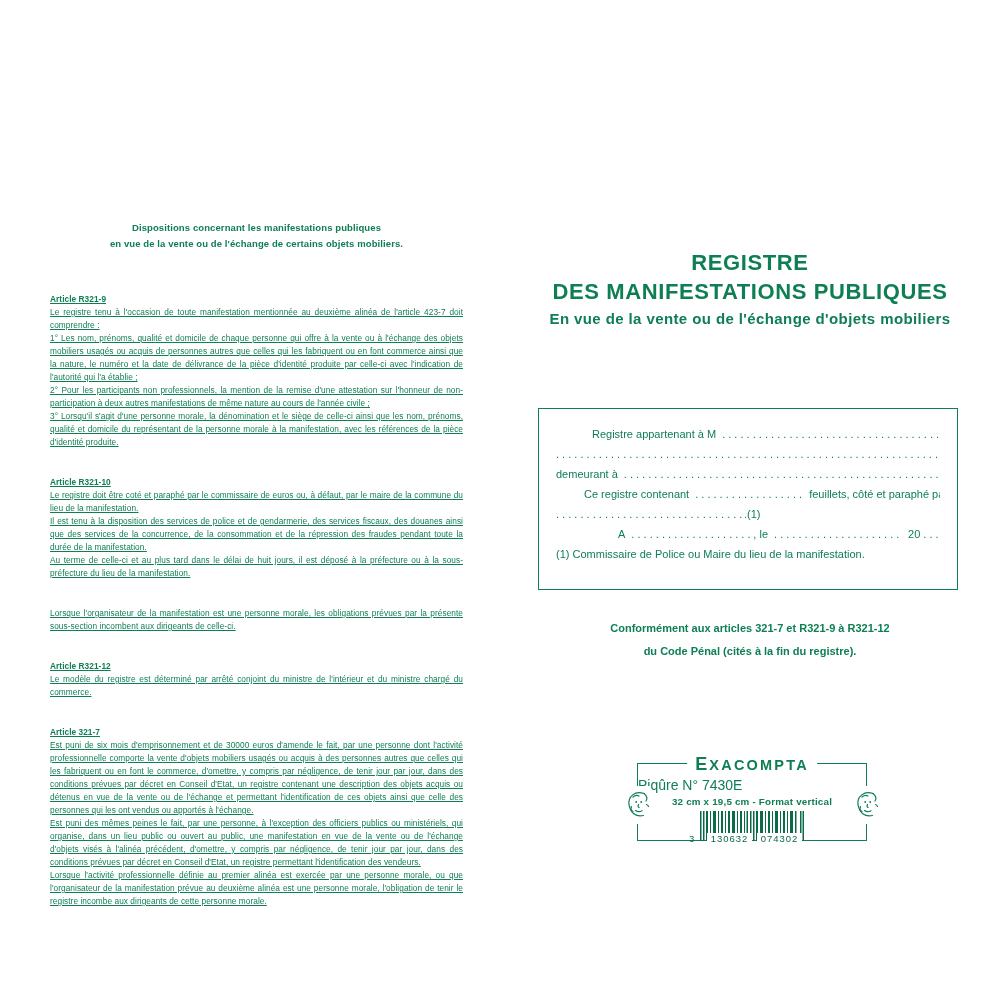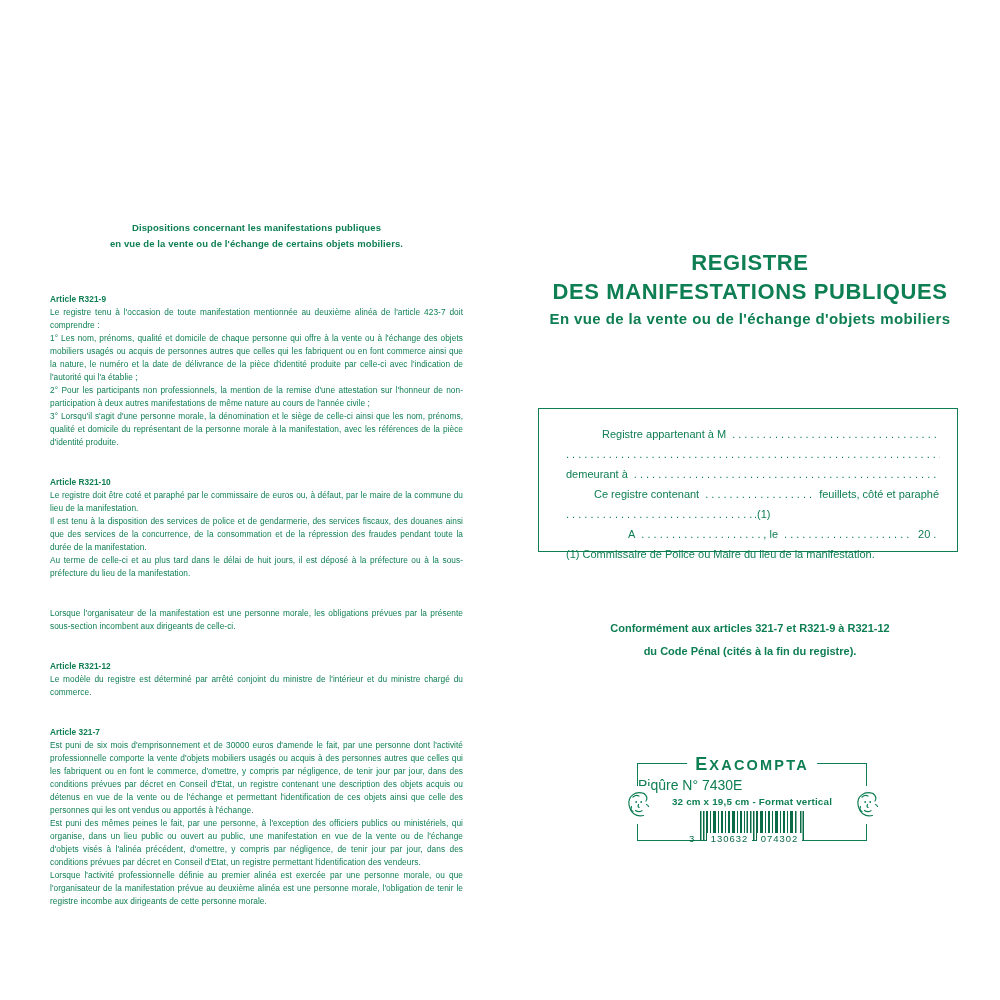--- a/index.html
+++ b/index.html
@@ -14,32 +14,32 @@
     overflow:hidden;
   }
   .sheet{position:relative;width:1000px;height:1000px;background:#fff;border-radius:32px;}
 
   
   .left-col{position:absolute;left:50px;top:220px;width:413px;}
   .intro{ text-align:center;font-weight:bold;font-size:9.5px;line-height:16px;letter-spacing:0.1px;}
   .article{margin-top:27px;}
   .article.first{margin-top:41px;}
   .article-title{font-size:9.3px;font-weight:bold;margin:0 0 6px 0;}
-  .article p{margin:0;font-size:8.3px;line-height:13px;text-align:justify;letter-spacing:0.05px;}
+  .article p{margin:0;font-size:8.3px;line-height:13px;text-align:justify;letter-spacing:0.05px;text-decoration:underline;}
 
   
   .title-block{position:absolute;left:540px;top:249px;width:420px;text-align:center;}
   .title-line{font-size:22px;font-weight:bold;line-height:28.5px;letter-spacing:0.6px;white-space:nowrap;}
   .subtitle{font-size:15px;font-weight:bold;margin-top:4px;letter-spacing:0.4px;white-space:nowrap;}
 
   
   .form-box{
-    position:absolute;left:538px;top:408px;width:420px;height:144px;
+    position:absolute;left:538px;top:408px;width:420px;height:182px;
     border:1px solid var(--green);box-sizing:border-box;
-    padding:15px 17px 0 27px;font-size:11px;
+    padding:15px 17px 0 17px;font-size:11px;
   }
   .form-line{display:flex;align-items:center;height:20px;white-space:nowrap;overflow:hidden;}
   .form-line .lbl{flex:0 0 auto;}
   .dots{flex:1 1 auto;overflow:hidden;white-space:nowrap;}
   .dots.fixed{flex:0 0 auto;overflow:hidden;}
   .ind36{flex:0 0 36px;} .ind28{flex:0 0 28px;} .ind60{flex:0 0 62px;}
   .gap{flex:0 0 6px;}
 
   
   .conform{position:absolute;left:540px;top:622px;width:420px;text-align:center;

